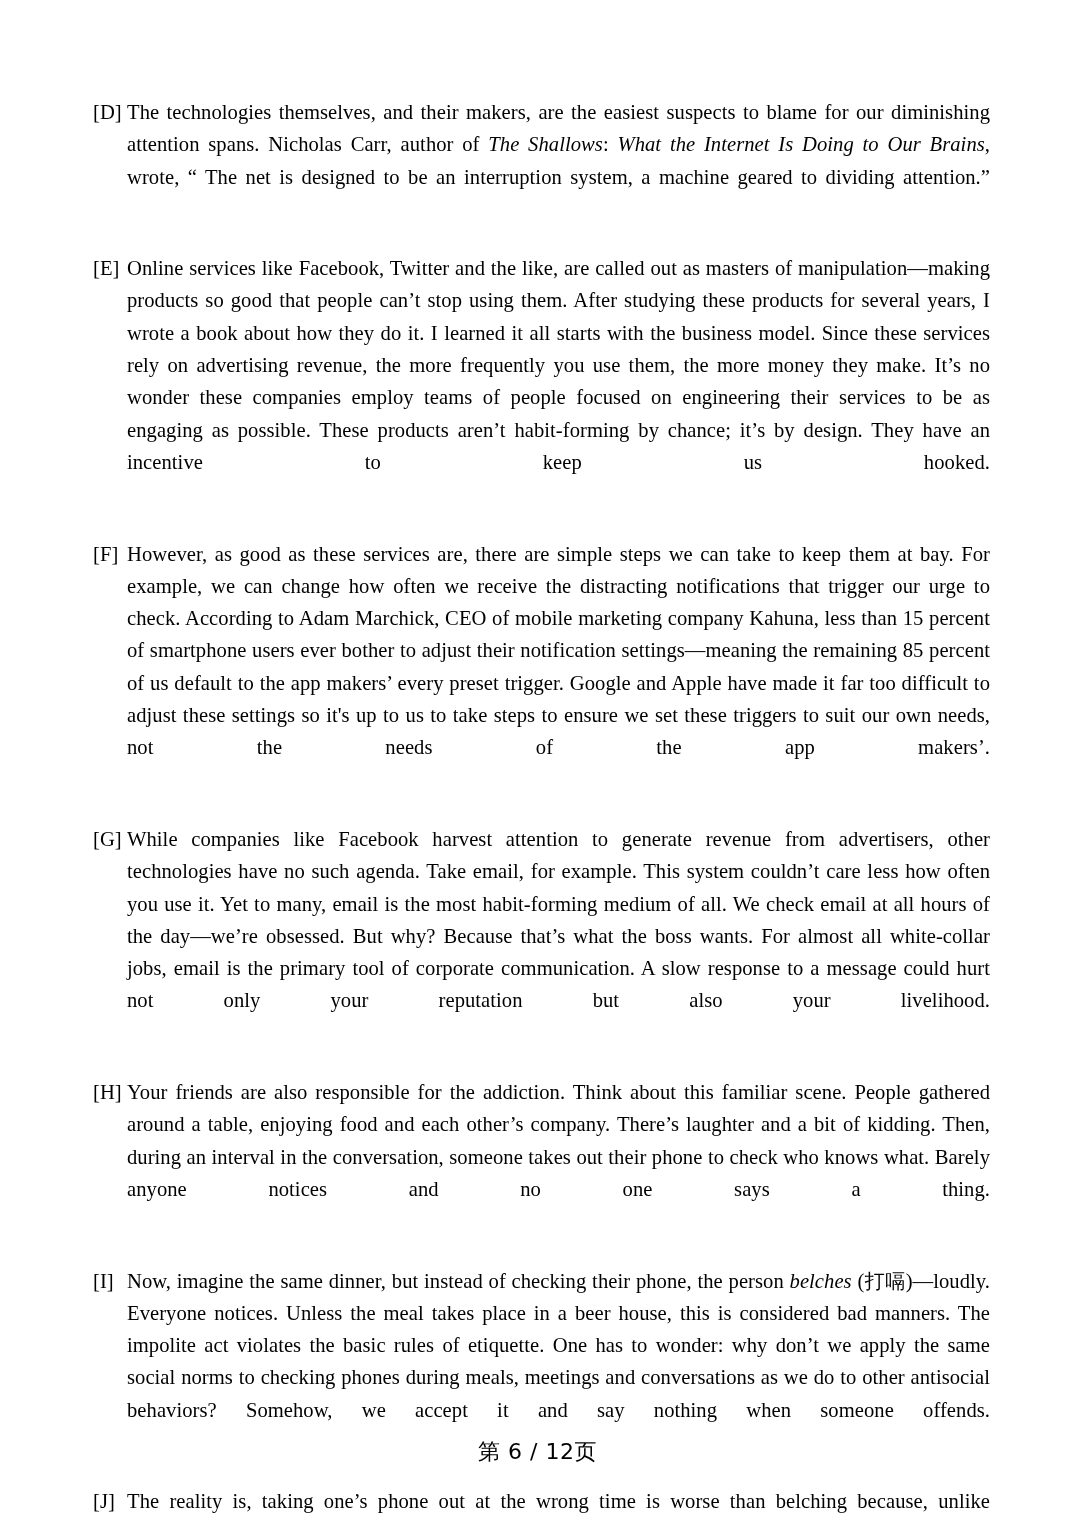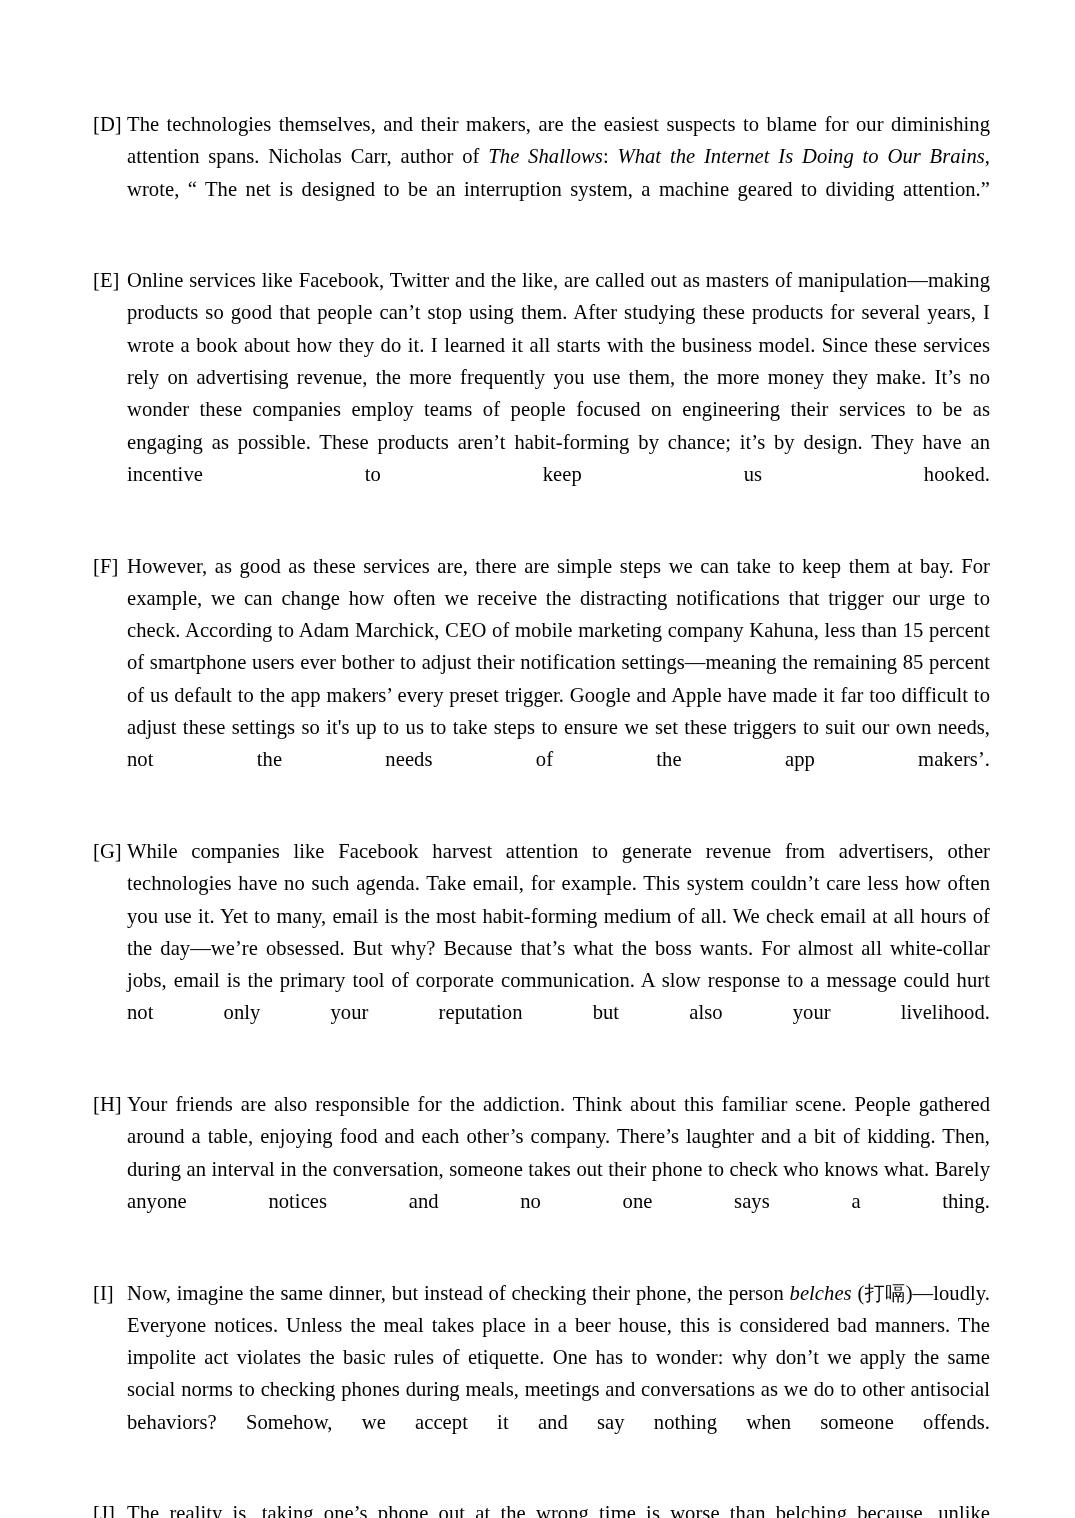--- a/index.html
+++ b/index.html
@@ -56,21 +56,20 @@
     top: 0;
     width: 34px;
     text-align: left;
     font-size: 20.6px;
     line-height: 32.3px;
     white-space: nowrap;
   }
 
   .para-body {
     display: block;
-    margin-top: 12px;
   }
 
   
   .para-body::after {
     content: "";
     display: inline-block;
     width: 100%;
   }
 
   em.ital {
@@ -131,14 +130,15 @@
       <span class="para-label">[I]</span>
       <span class="para-body"><span>Now, imagine the same dinner, but instead of checking their phone, the person </span><em class="ital">belches</em><span> (</span><span class="cjk">打嗝</span><span>)—loudly. Everyone notices. Unless the meal takes place in a beer house, this is considered bad manners. The impolite act violates the basic rules of etiquette. One has to wonder: why don’t we apply the same social norms to checking phones during meals, meetings and conversations as we do to other antisocial behaviors? Somehow, we accept it and say nothing when someone offends.</span></span>
     </p>
 
     <p class="para">
       <span class="para-label">[J]</span>
       <span class="para-body"><span>The reality is, taking one’s phone out at the wrong time is worse than belching because, unlike</span></span>
     </p>
   </div>
 
+  <div class="footer">第 6 / 12页</div>
 
 </div>
 
 </body></html>

